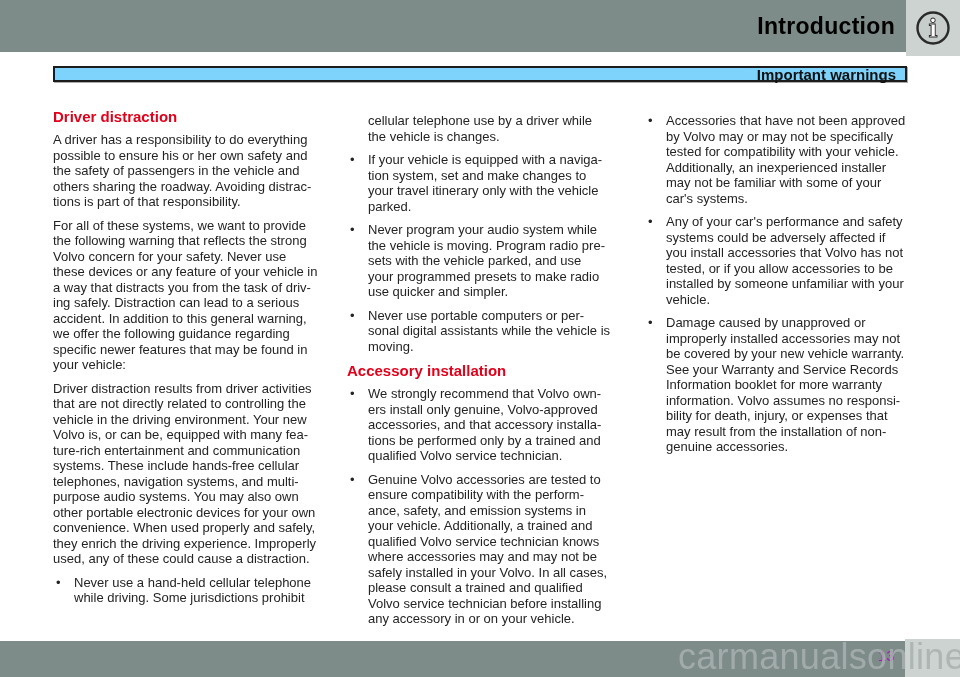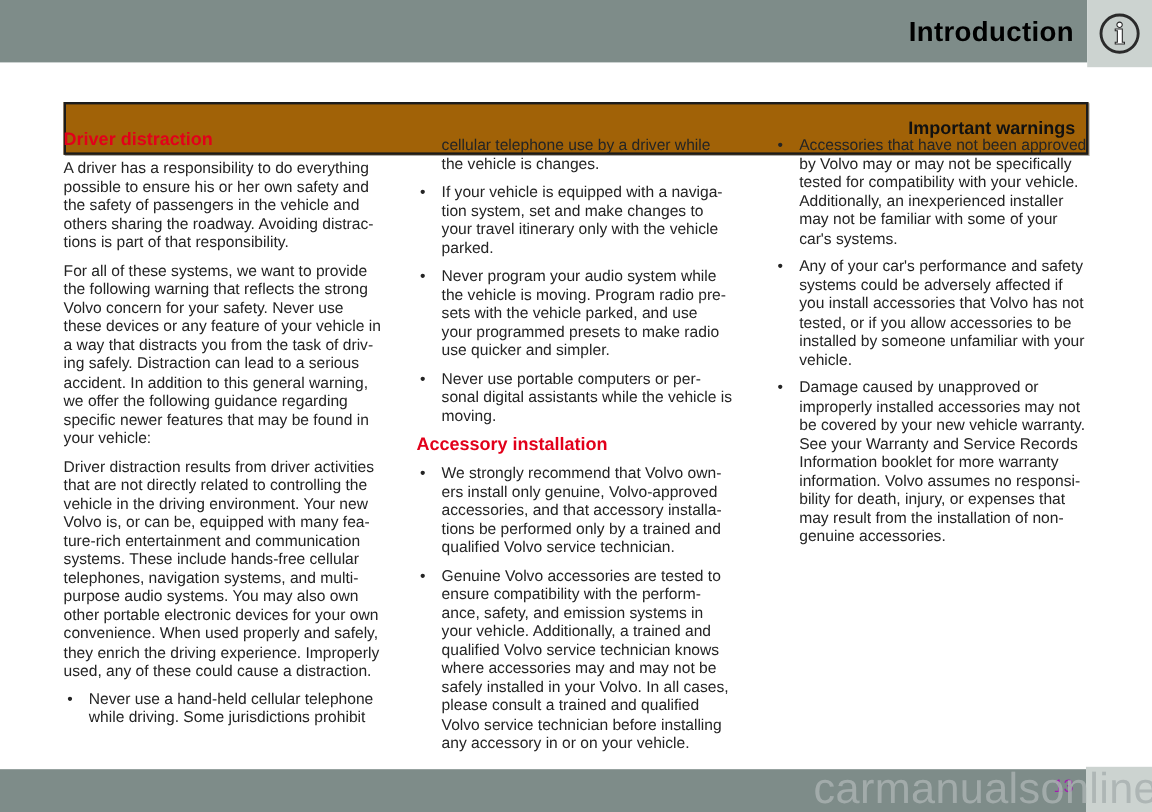--- a/index.html
+++ b/index.html
@@ -8,24 +8,24 @@
 
   
   .topbar{position:absolute;top:0;left:0;width:906px;height:52px;background:#7e8c89;
           display:flex;align-items:center;justify-content:flex-end;
           padding-right:11px;box-sizing:border-box;}
   .topbar .title{color:#000000;font-weight:bold;font-size:23px;letter-spacing:.3px;}
   .icon-box{position:absolute;top:0;left:906px;width:54px;height:56px;background:#ccd3d0;
             display:flex;align-items:center;justify-content:center;}
 
   
-  .banner{position:absolute;left:53px;top:66px;width:854px;height:44px;
-          border:2px solid #1c1c1c;box-sizing:border-box;background:#a16207;
+  .banner{position:absolute;left:53px;top:66px;width:854px;height:16px;
+          border:2px solid #1c1c1c;box-sizing:border-box;background:#7dd3fc;
           display:flex;align-items:center;justify-content:flex-end;
-          padding-right:9px;box-shadow:1px 1px 0 #aaaaaa;margin-top:19px;}
+          padding-right:9px;box-shadow:1px 1px 0 #aaaaaa;}
   .banner span{font-weight:bold;font-size:15px;color:#111111;}
 
   
   .col{position:absolute;top:108px;}
   #col1{left:53px;width:284px;}
   #col2{left:347px;width:286px;padding-top:5px;}
   #col3{left:645px;width:282px;padding-top:5px;}
 
   .red-heading{font-size:15px;line-height:17px;font-weight:bold;color:#e2001a;
                margin:0 0 7px 0;}

